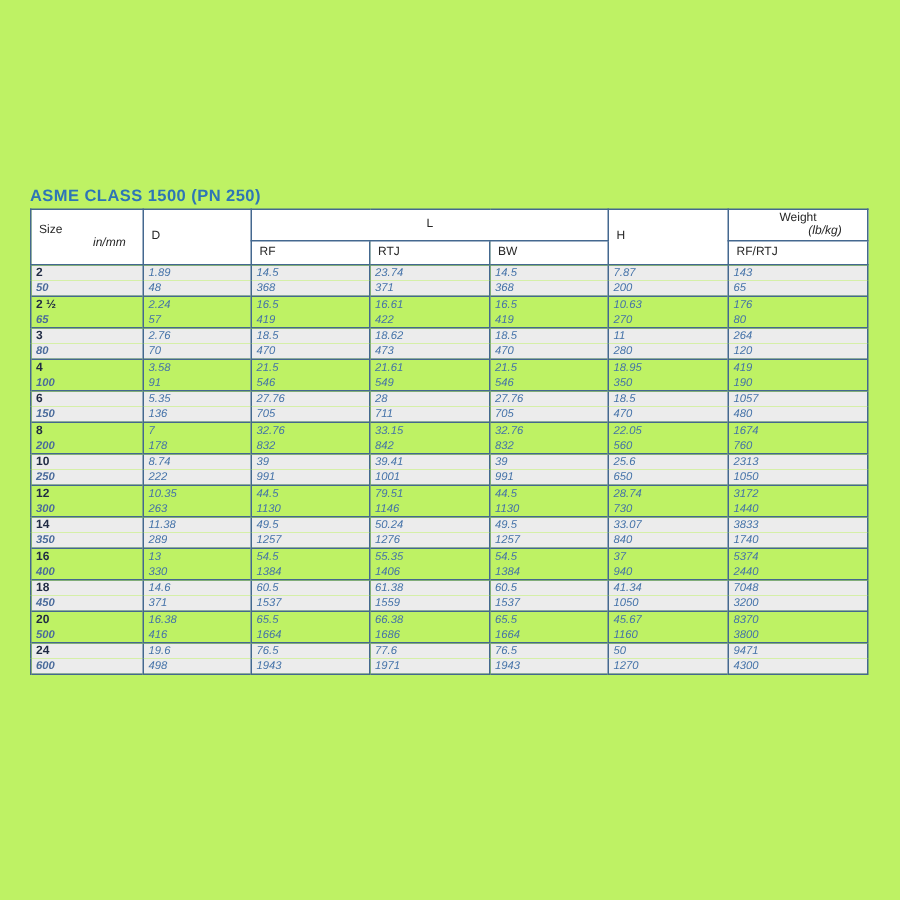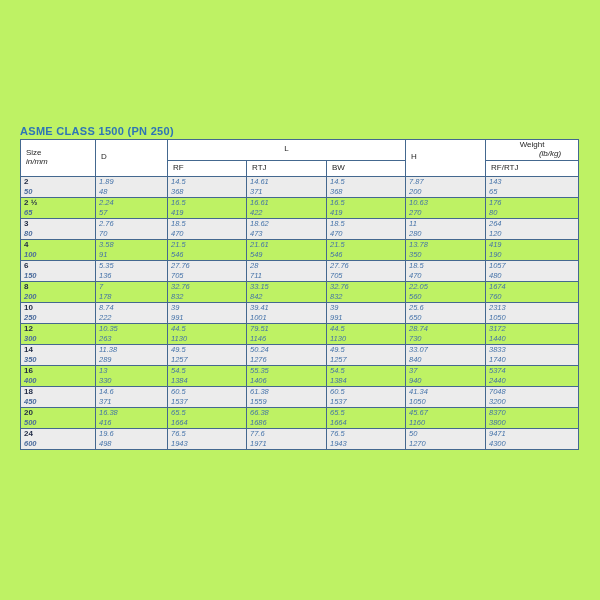--- a/index.html
+++ b/index.html
@@ -50,21 +50,21 @@
     text-align: left;
     padding: 1px 5px;
     background: #fff;
     height: 13px;
     line-height: 1.1;
     vertical-align: middle;
   }
   thead th.center { text-align: center; }
   .hdr-unit { font-style: italic; margin-left: 36px; }
   .hdr-size-top { display: block; }
-  .hdr-size-bottom { display: block; font-style: italic; }
+  .hdr-size-bottom { display: block; font-style: italic; margin-left: 36px; }
 
   tbody td {
     border-left: 1px solid var(--border-color, #44688F);
     border-right: 1px solid var(--border-color, #44688F);
     font-size: 7.5px;
     line-height: 10px;
     height: 10px;
     padding: 0 3px;
     font-style: italic;
     color: var(--data-text, #4472A8);
@@ -137,21 +137,21 @@
         <th>RTJ</th>
         <th>BW</th>
         <th>RF/RTJ</th>
       </tr>
     </thead>
     <tbody>
         <tr class="shaded line-in pair-top">
           <td class="col-size">2</td>
           <td class="col-d">1.89</td>
           <td class="col-rf">14.5</td>
-          <td class="col-rtj">14.61</td>
+          <td class="col-rtj">23.74</td>
           <td class="col-bw">14.5</td>
           <td class="col-h">7.87</td>
           <td class="col-weight">143</td>
         </tr>
         <tr class="shaded line-mm">
           <td class="col-size">50</td>
           <td class="col-d">48</td>
           <td class="col-rf">368</td>
           <td class="col-rtj">371</td>
           <td class="col-bw">368</td>
@@ -193,21 +193,21 @@
           <td class="col-bw">470</td>
           <td class="col-h">280</td>
           <td class="col-weight">120</td>
         </tr>
         <tr class="plain line-in pair-top">
           <td class="col-size">4</td>
           <td class="col-d">3.58</td>
           <td class="col-rf">21.5</td>
           <td class="col-rtj">21.61</td>
           <td class="col-bw">21.5</td>
-          <td class="col-h">13.78</td>
+          <td class="col-h">18.95</td>
           <td class="col-weight">419</td>
         </tr>
         <tr class="plain line-mm">
           <td class="col-size">100</td>
           <td class="col-d">91</td>
           <td class="col-rf">546</td>
           <td class="col-rtj">549</td>
           <td class="col-bw">546</td>
           <td class="col-h">350</td>
           <td class="col-weight">190</td>

